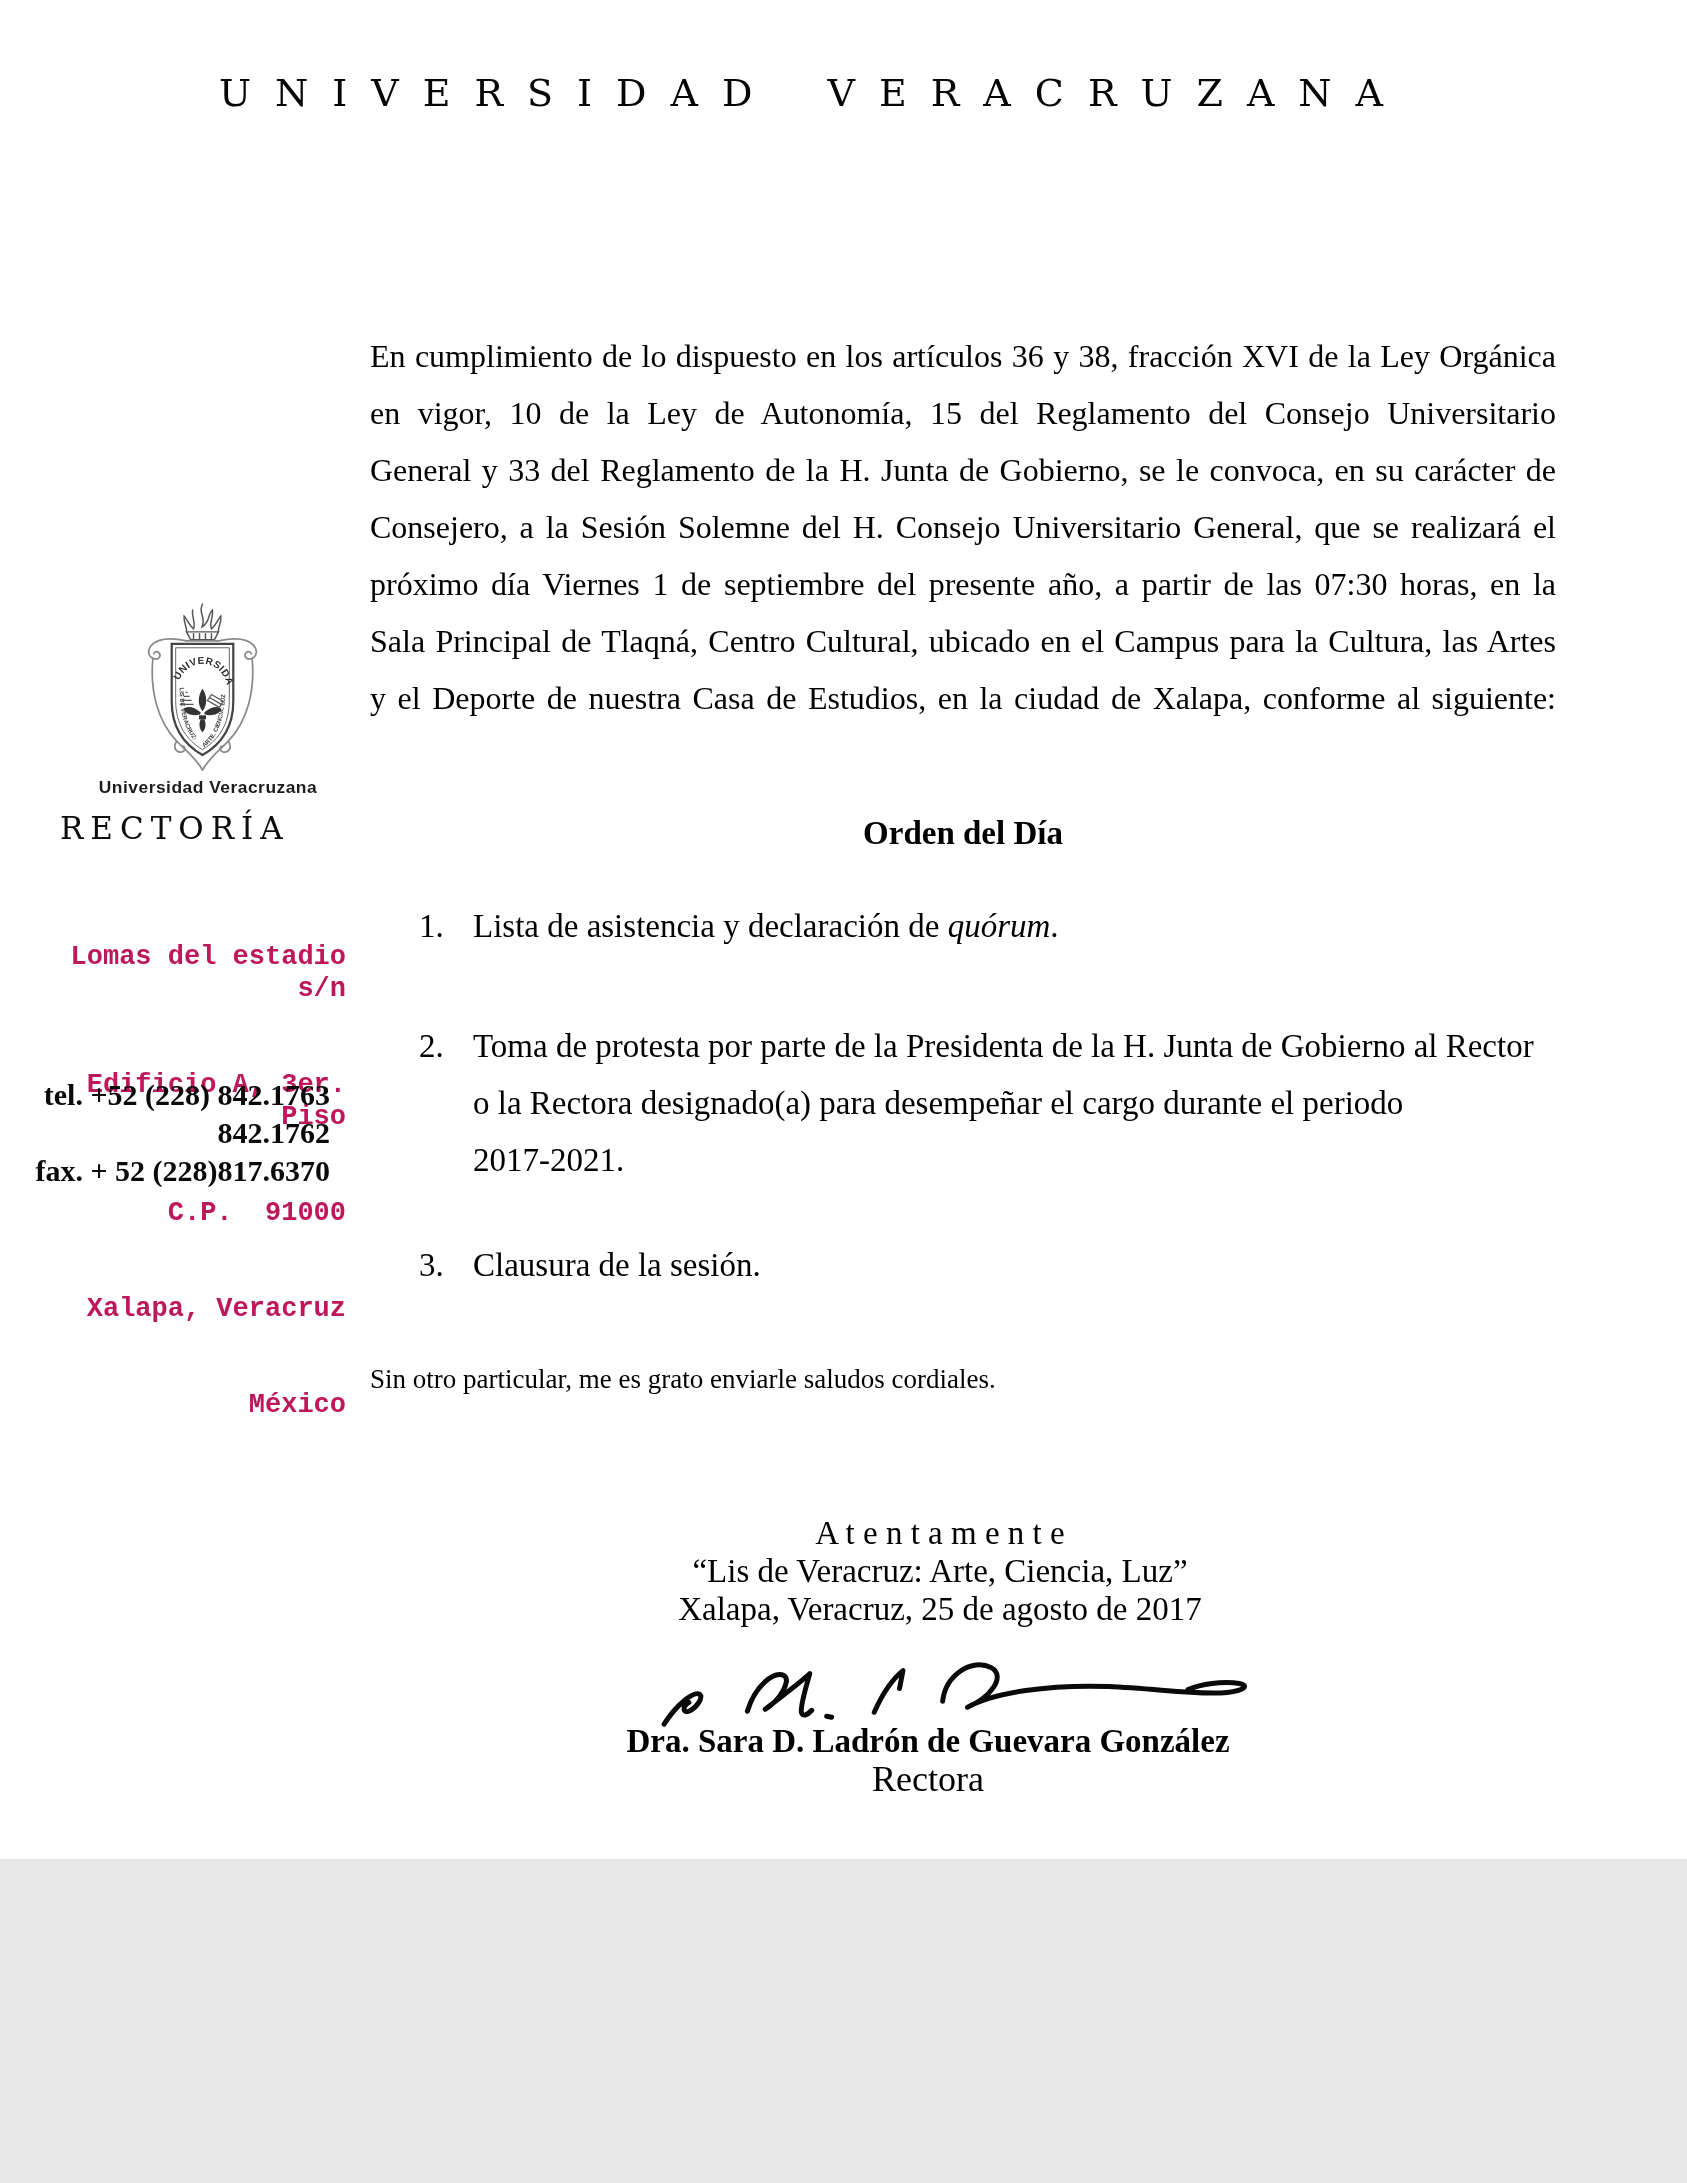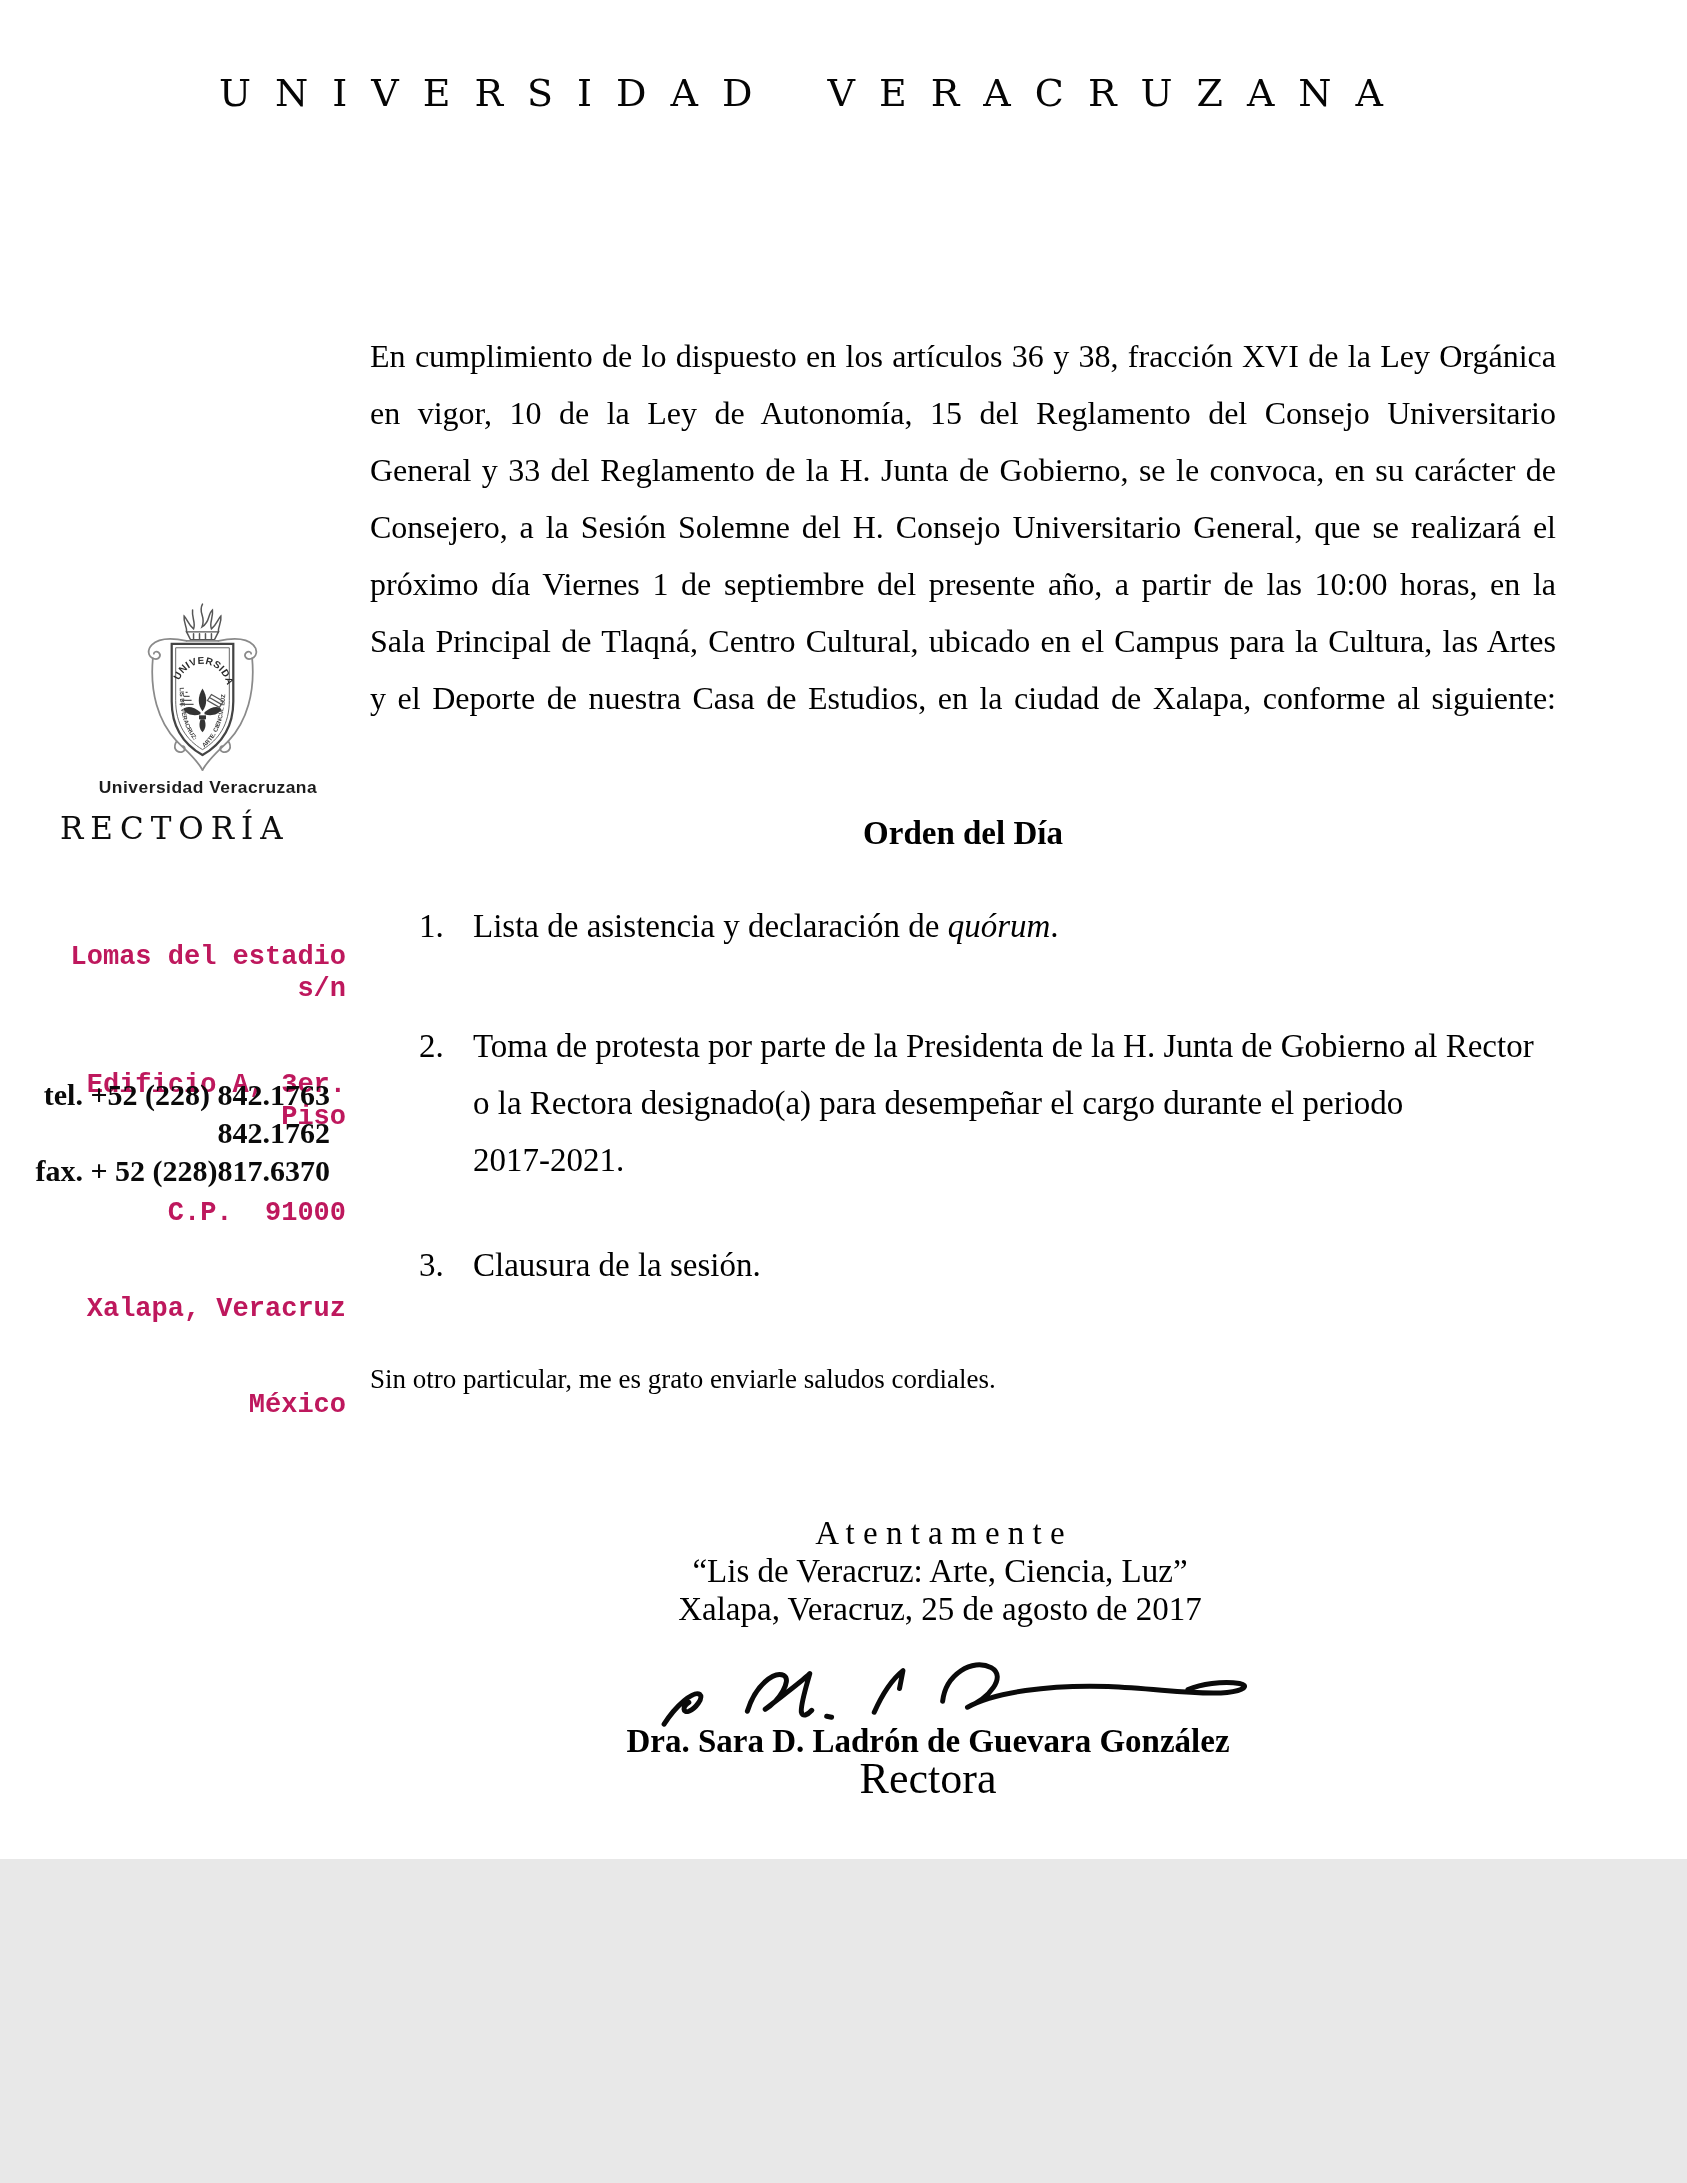--- a/index.html
+++ b/index.html
@@ -49,21 +49,21 @@
   .item .iline{height:57px;}
   .it{font-style:italic;}
   .closing{left:370px;top:1351px;font-size:27px;line-height:57px;white-space:nowrap;}
 
   
   .sigblock{left:320px;top:1514px;width:1240px;text-align:center;font-size:33px;line-height:38px;}
   .sigline{height:38px;}
   .sig-svg{left:650px;top:1627px;}
   .nameblock{left:308px;top:1722px;width:1240px;text-align:center;line-height:38px;}
   .signer-name{font-weight:bold;font-size:33px;height:38px;}
-  .signer-role{font-size:44px;height:38px;}
+  .signer-role{font-size:36px;height:38px;}
 </style>
 </head>
 <body>
 
 <div class="page">
 
   <div class="abs header-title">UNIVERSIDAD VERACRUZANA</div>
 
   <div class="abs crest">
     <svg width="151" height="175" viewBox="0 0 304 352" xmlns="http://www.w3.org/2000/svg">
@@ -137,21 +137,21 @@
     <div>tel. +52 (228) 842.1763</div>
     <div>842.1762</div>
     <div>fax. + 52 (228)817.6370</div>
   </div>
 
   <div class="abs para">
     <div class="pline">En cumplimiento de lo dispuesto en los artículos 36 y 38, fracción XVI de la Ley Orgánica</div>
     <div class="pline">en vigor, 10 de la Ley de Autonomía, 15 del Reglamento del Consejo Universitario</div>
     <div class="pline">General y 33 del Reglamento de la H. Junta de Gobierno, se le convoca, en su carácter de</div>
     <div class="pline">Consejero, a la Sesión Solemne del H. Consejo Universitario General, que se realizará el</div>
-    <div class="pline">próximo día Viernes 1 de septiembre del presente año, a partir de las 10:00 horas, en la</div>
+    <div class="pline">próximo día Viernes 1 de septiembre del presente año, a partir de las 07:30 horas, en la</div>
     <div class="pline">Sala Principal de Tlaqná, Centro Cultural, ubicado en el Campus para la Cultura, las Artes</div>
     <div class="pline">y el Deporte de nuestra Casa de Estudios, en la ciudad de Xalapa, conforme al siguiente:</div>
   </div>
 
   <div class="abs agenda-title">Orden del Día</div>
 
   <div class="abs item" style="top:898px;">
     <span class="num">1.</span>
     <div class="txt"><span>Lista de asistencia y declaración de </span><span class="it">quórum</span><span>.</span></div>
   </div>

